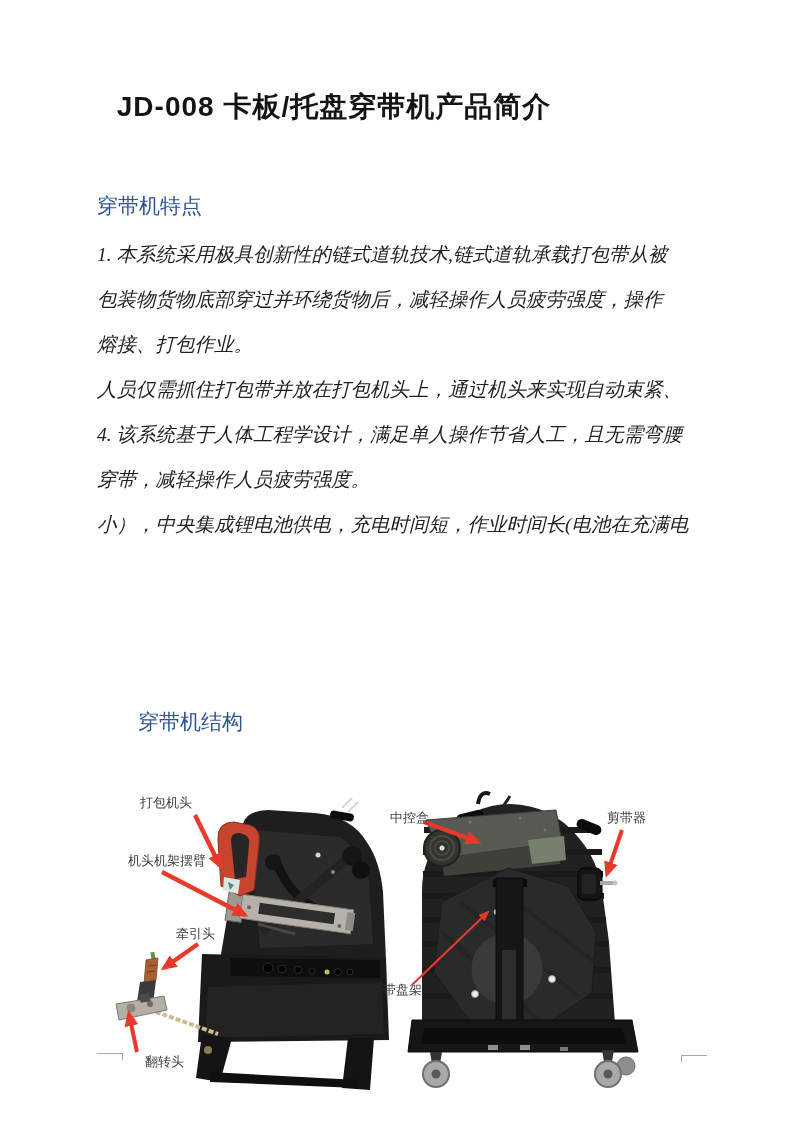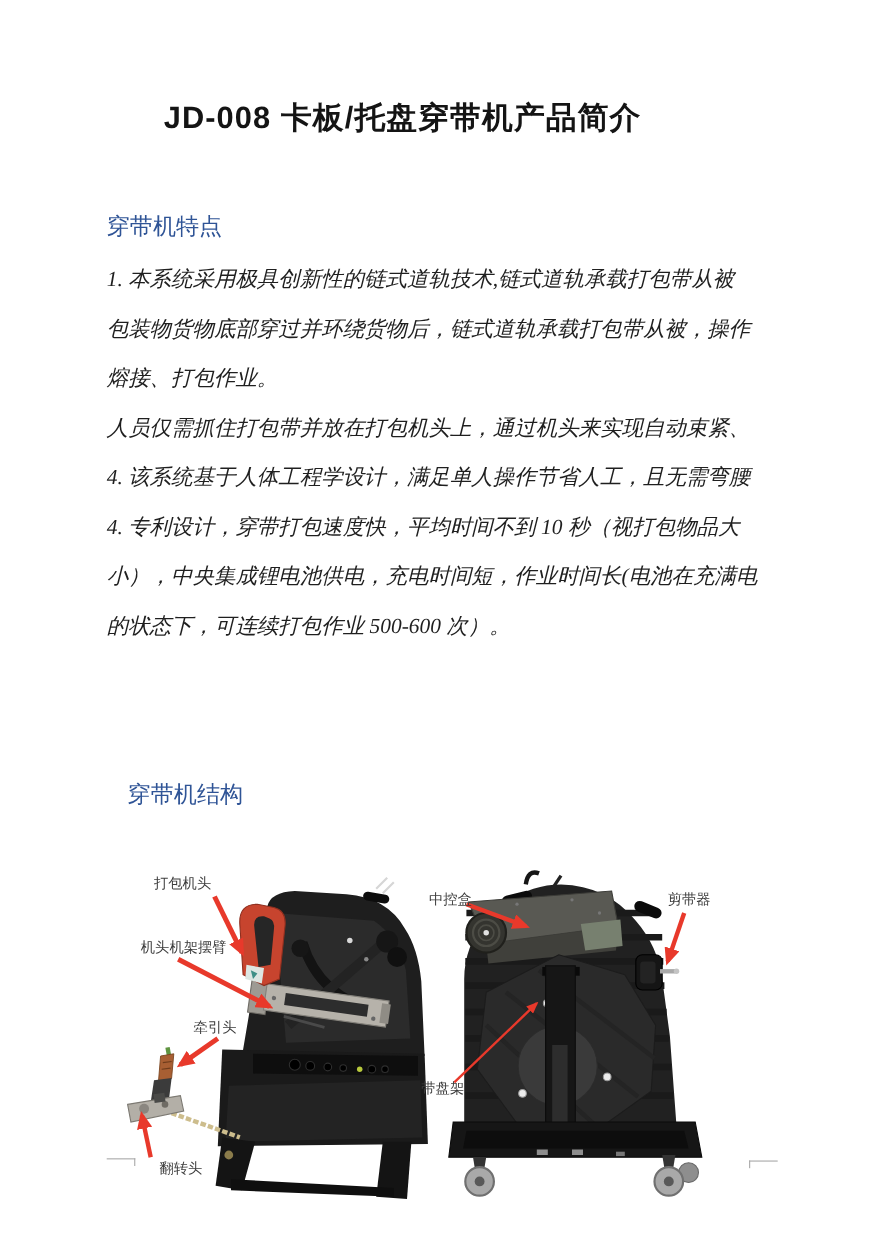--- a/index.html
+++ b/index.html
@@ -4,29 +4,28 @@
 <style>
   html,body{margin:0;padding:0;}
   body{
     width:800px;height:1134px;position:relative;background:#ffffff;overflow:hidden;
     font-family:"Liberation Serif","DejaVu Serif",serif;color:#1c1c1c;
   }
   .doc-title{
     position:absolute;top:88px;left:0;width:668px;text-align:center;
     font-size:28px;font-weight:600;color:#141414;letter-spacing:1px;
     font-family:"Liberation Sans","DejaVu Sans",sans-serif;
-    padding-left:32px;
   }
   .sec-heading{
     position:absolute;font-size:21px;color:#2F5496;
     font-family:Liberation Serif, serif;
     text-align:center;
   }
   #heading-features{left:97px;top:192px;}
-  #heading-structure{left:116px;top:708px;}
+  #heading-structure{left:138px;top:708px;}
   .bodytext{
     position:absolute;left:97px;top:232px;width:612px;
     font-size:19.5px;color:#1f1f1f;
   }
   .line{height:45px;line-height:45px;white-space:nowrap;font-style:italic;}
   .figure{position:absolute;left:90px;top:782px;width:620px;height:315px;}
   .figure svg{display:block;}
   .corner-mark{position:absolute;width:25px;height:6px;}
   #mark-left{left:97px;top:1053px;border-top:1px solid #a8a8a8;border-right:1px solid #a8a8a8;}
   #mark-right{left:681px;top:1055px;border-top:1px solid #a8a8a8;border-left:1px solid #a8a8a8;}
@@ -37,27 +36,26 @@
 </style>
 </head>
 <body>
 
 <div class="doc-title">JD-008 卡板/托盘穿带机产品简介</div>
 
 <div class="sec-heading" id="heading-features">穿带机特点</div>
 
 <div class="bodytext">
   <div class="line">1. 本系统采用极具创新性的链式道轨技术,链式道轨承载打包带从被</div>
-  <div class="line">包装物货物底部穿过并环绕货物后，链式道轨承载打包带从被，操作</div>
+  <div class="line">包装物货物底部穿过并环绕货物后，减轻操作人员疲劳强度，操作</div>
   <div class="line">熔接、打包作业。</div>
   <div class="line">人员仅需抓住打包带并放在打包机头上，通过机头来实现自动束紧、</div>
   <div class="line">4. 该系统基于人体工程学设计，满足单人操作节省人工，且无需弯腰</div>
-  <div class="line">4. 专利设计，穿带打包速度快，平均时间不到 10 秒（视打包物品大</div>
+  <div class="line">穿带，减轻操作人员疲劳强度。</div>
   <div class="line">小），中央集成锂电池供电，充电时间短，作业时间长(电池在充满电</div>
-  <div class="line">的状态下，可连续打包作业 500-600 次）。</div>
 </div>
 
 <div class="sec-heading" id="heading-structure">穿带机结构</div>
 
 <div class="figure">
 <svg width="620" height="315" viewBox="0 0 620 315" xmlns="http://www.w3.org/2000/svg">
   <defs>
     <marker id="ah" markerUnits="userSpaceOnUse" markerWidth="16" markerHeight="14" refX="12" refY="7" orient="auto">
       <path d="M0,0 L16,7 L0,14 Z" fill="#e8392b"></path>
     </marker>

